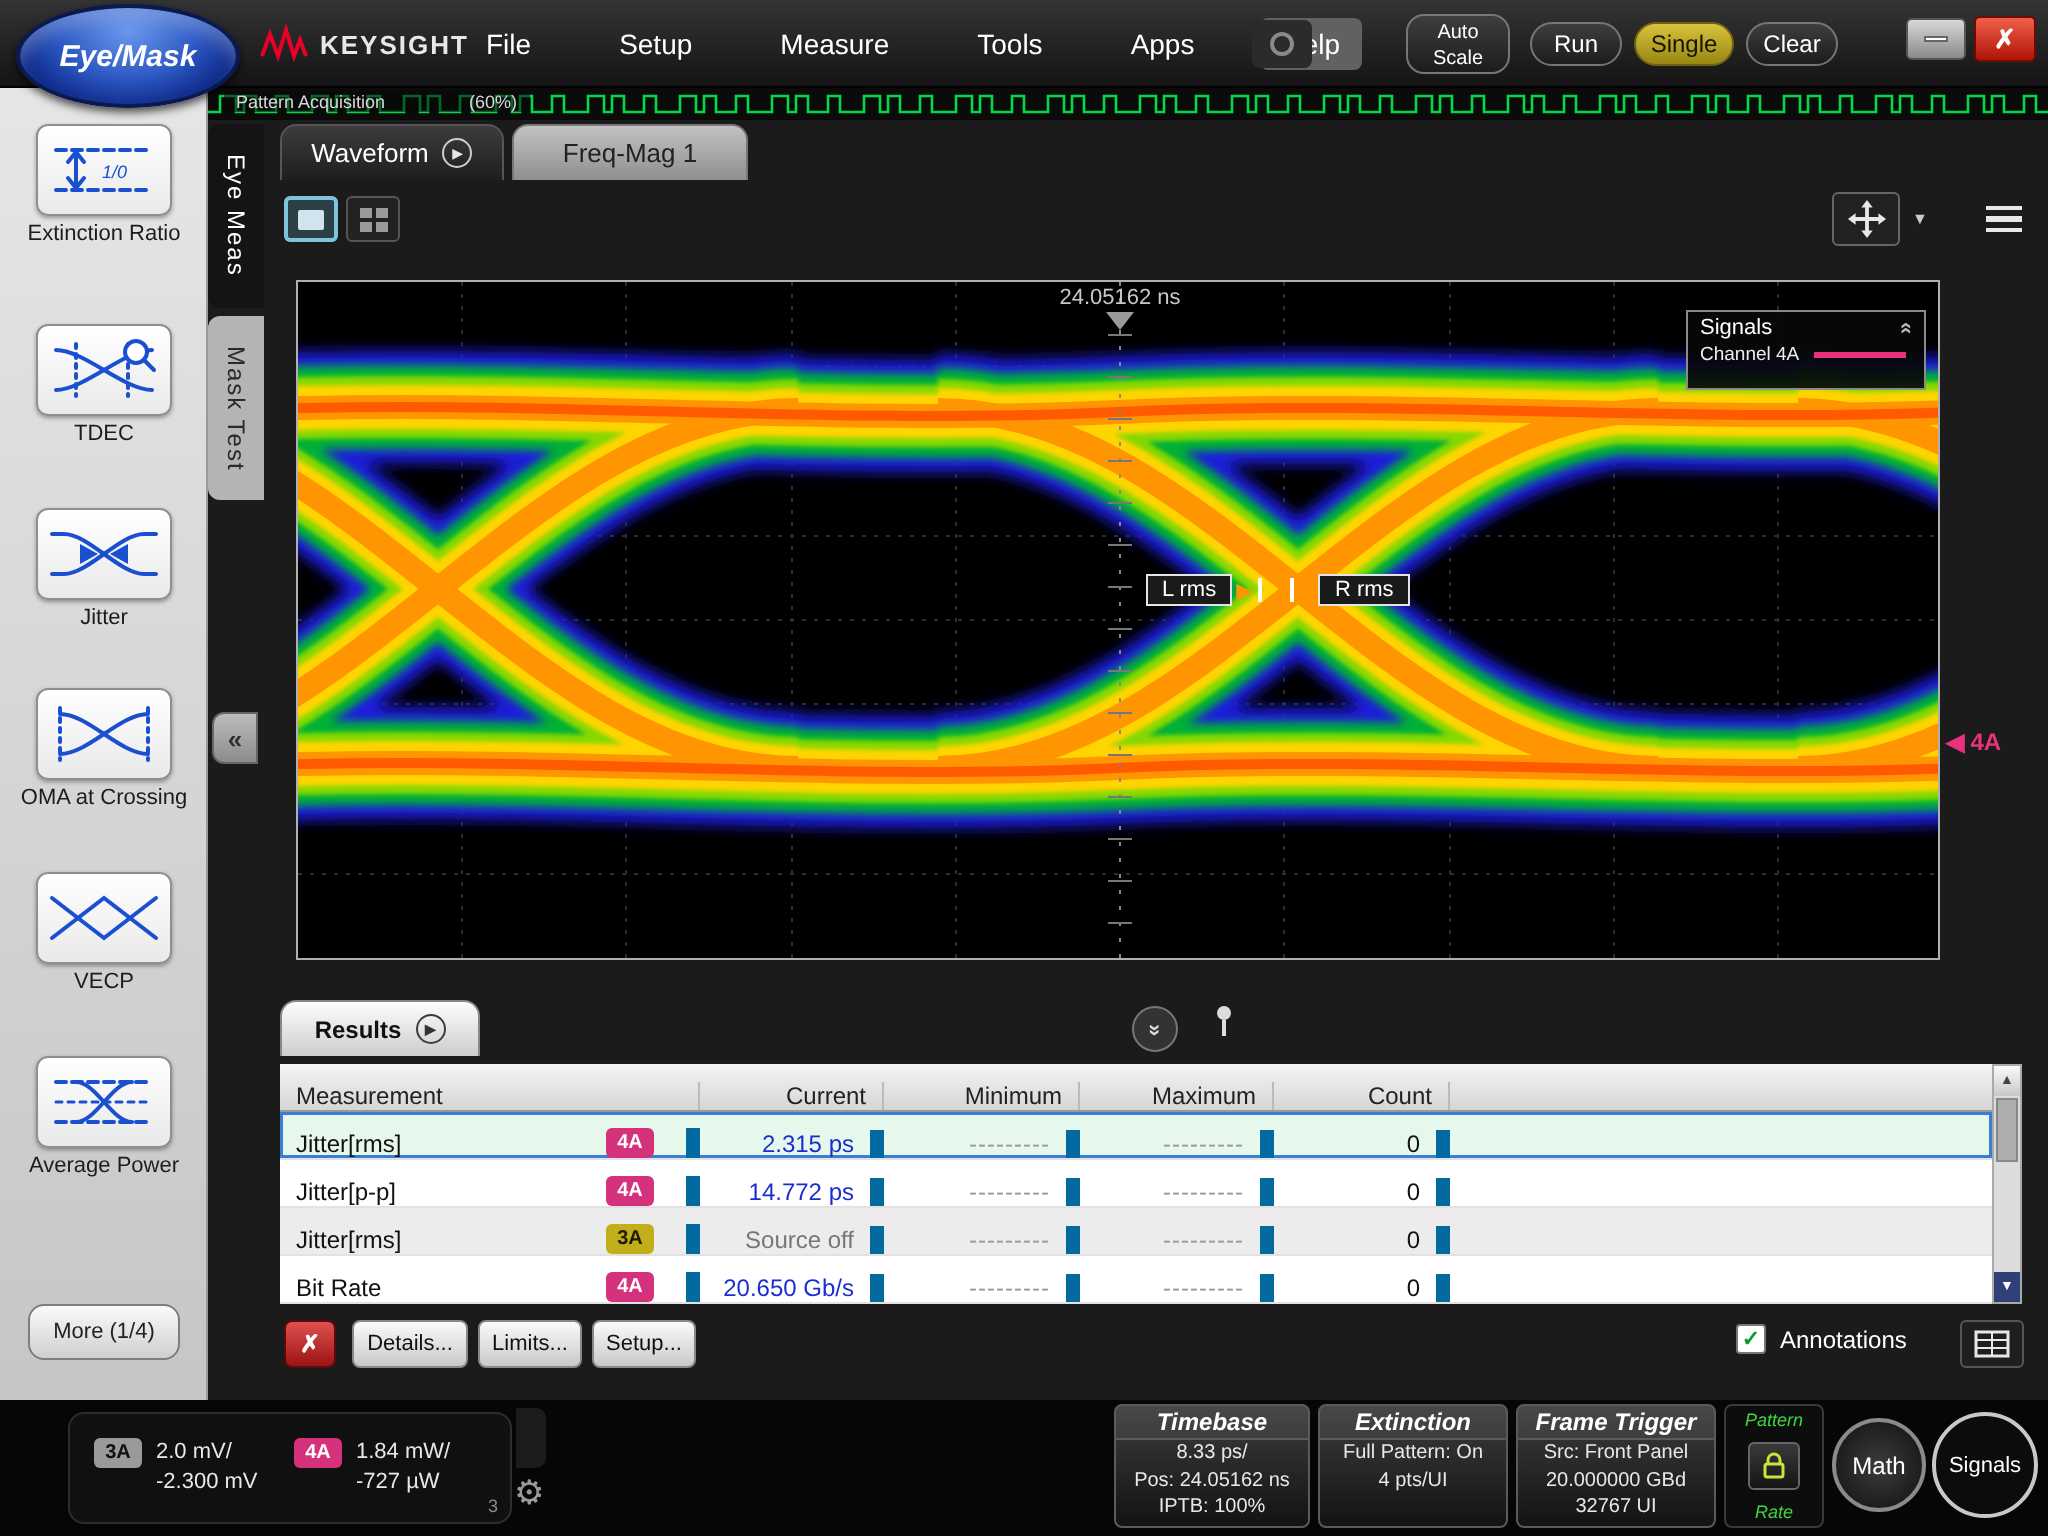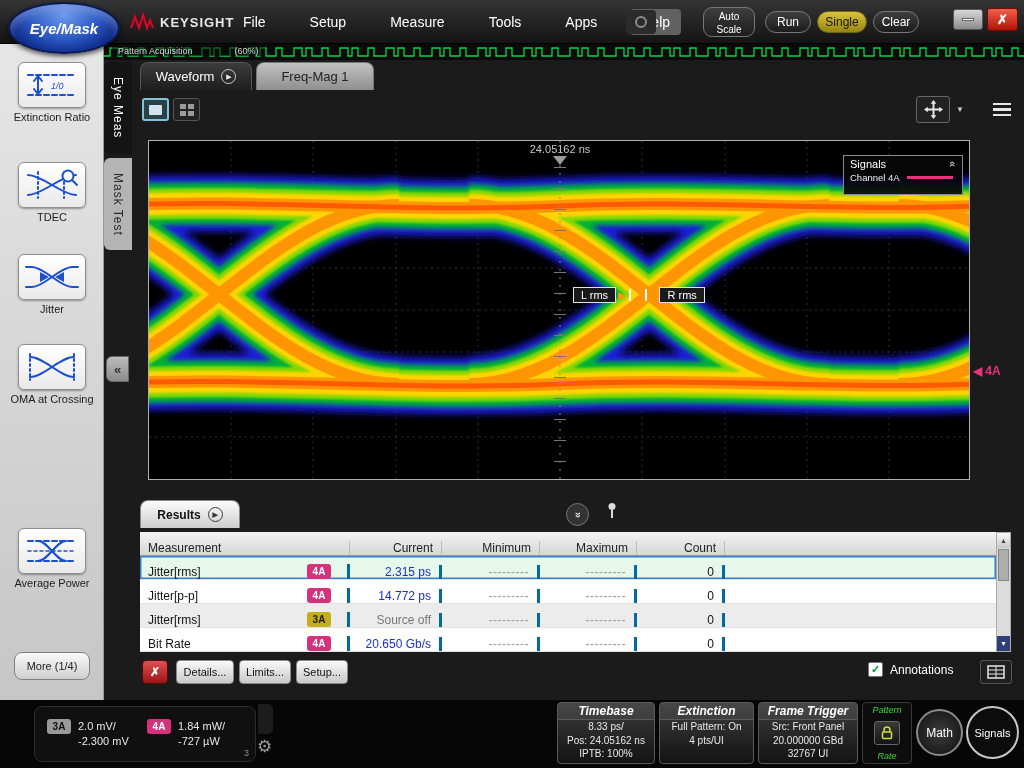--- a/index.html
+++ b/index.html
@@ -131,21 +131,21 @@
                  display:flex; align-items:center; justify-content:center; gap:7px; border:1px solid #888; border-bottom:none;}
   .res-collapse { position:absolute; left:566px; top:503px; width:23px; height:23px; border-radius:50%;
                   background:#333; border:1px solid #777; display:flex; align-items:center; justify-content:center; }
   .chev-dn { display:inline-block; transform:rotate(-90deg); color:#ddd; font-size:11px; font-weight:bold; }
   .pin { position:absolute; left:606px; top:502px; }
 
   .rtable { position:absolute; left:140px; top:532px; width:856px; background:#fff; }
   .trow, .thead { display:flex; height:24px; align-items:flex-end; font-size:12px; }
   .thead { background:linear-gradient(#f4f4f4,#d6d6d6); color:#222; border-bottom:1px solid #999; }
   .thead > div { display:flex; align-items:center; border-right:1px solid #bbb; padding:0 8px; }
-  .trow  > div { display:flex; align-items:center; border-right:3px solid #0369a1; padding:0 8px; }
+  .trow  > div { display:flex; align-items:center; border-right:7px solid #0369a1; padding:0 8px; }
   .c-meas { width:210px; } .c-cur { width:92px; justify-content:flex-end; }
   .c-min { width:98px; justify-content:flex-end; } .c-max { width:97px; justify-content:flex-end; }
   .c-cnt { width:88px; justify-content:flex-end; } .c-fill { flex:1; border-right:none !important; }
   .trow { background:#fff; border-bottom:1px solid #e2e2e2; color:#111; }
   .trow.alt { background:#ececec; }
   .trow.selected { background:#e6f7ec; box-shadow:inset 0 0 0 1.5px #3b7fd4; }
   .badge { width:24px; height:15px; border-radius:3px; font-size:10px; font-weight:bold;
            display:flex; align-items:center; justify-content:center; margin-left:auto; margin-right:8px; }
   .badge-pink { background:#d6317b; color:#fff; } .badge-yellow { background:#c2ae1a; color:#1c1c00; }
   .val-blue { color:#1a2ed0; } .val-off { color:#777; } .dash { color:#999; letter-spacing:.5px; }
@@ -293,20 +293,29 @@
       <div class="icon-box">
         <svg class="glyph" viewBox="0 0 56 34">
           <path d="M6 4 V30" stroke-dasharray="2 3"></path>
             <path d="M50 4 V30" stroke-dasharray="2 3"></path>
           <path d="M6 7 C20 7 36 27 50 27"></path>
             <path d="M6 27 C20 27 36 7 50 7"></path>
         </svg>
       </div>
       <div class="sb-label">OMA at Crossing</div>
     </div>
+    <div class="sb-item sb5">
+      <div class="icon-box">
+        <svg class="glyph" viewBox="0 0 56 34">
+          <path d="M2 7 L28 27 L54 7"></path>
+            <path d="M2 27 L28 7 L54 27"></path>
+        </svg>
+      </div>
+      <div class="sb-label">VECP</div>
+    </div>
     <div class="sb-item sb6">
       <div class="icon-box">
         <svg class="glyph" viewBox="0 0 56 34">
           <path d="M4 7 H52" stroke-dasharray="5 3"></path>
             <path d="M4 27 H52" stroke-dasharray="5 3"></path>
           <path d="M4 17 H52" stroke-dasharray="3 3" style="stroke-width:1.5"></path>
           <path d="M14 7 C24 7 32 27 42 27"></path>
             <path d="M14 27 C24 27 32 7 42 7"></path>
         </svg>
       </div>

